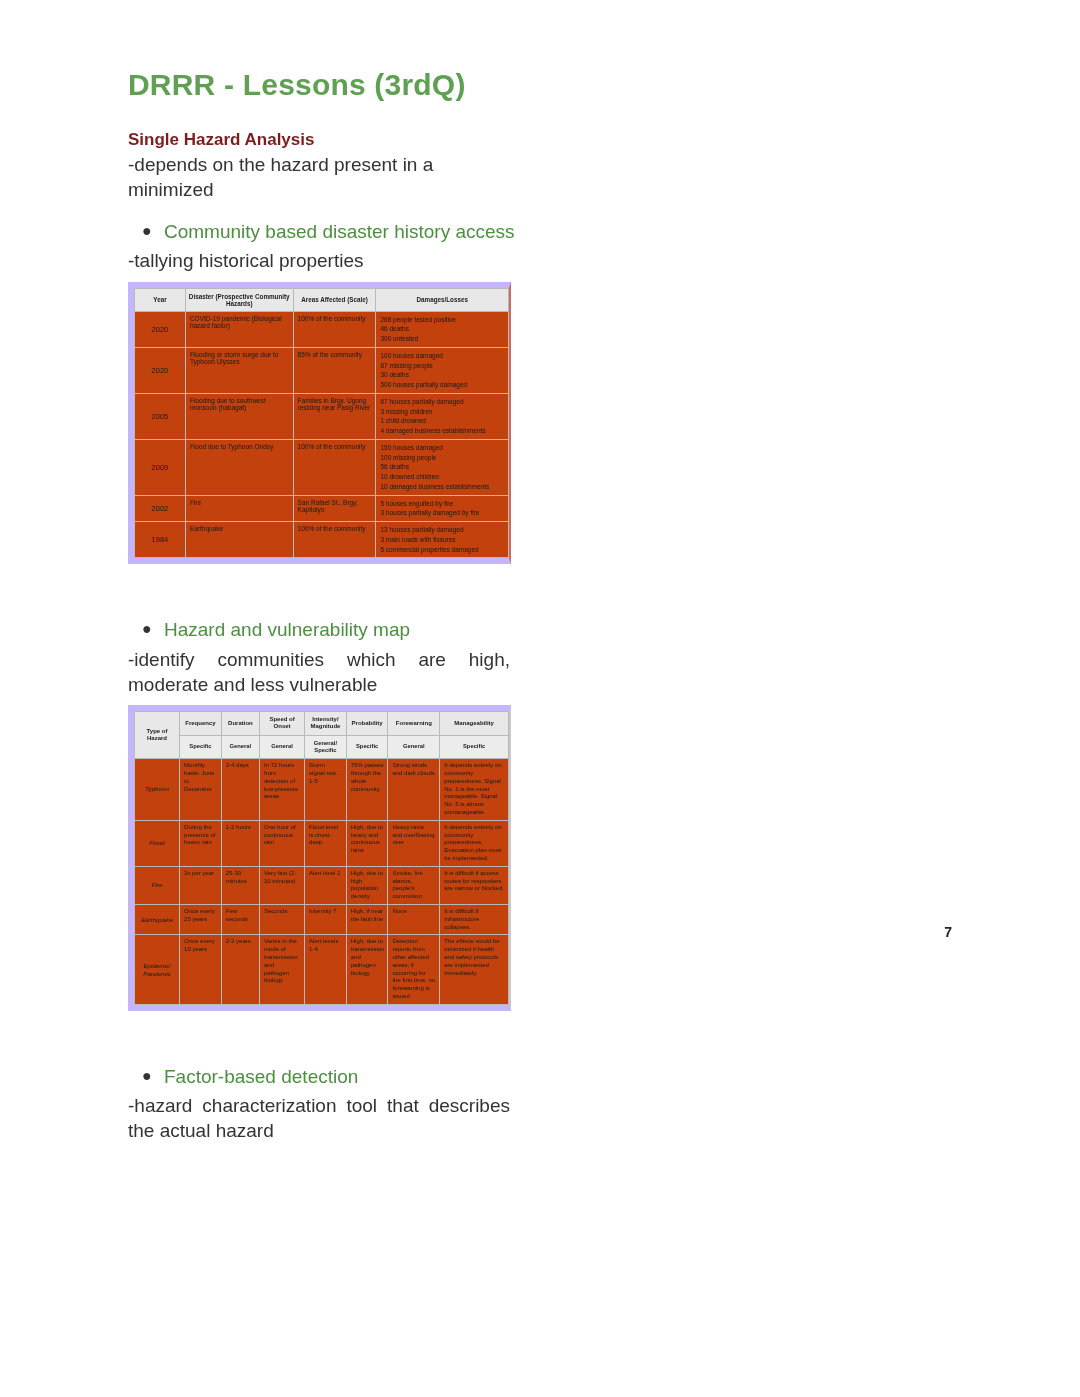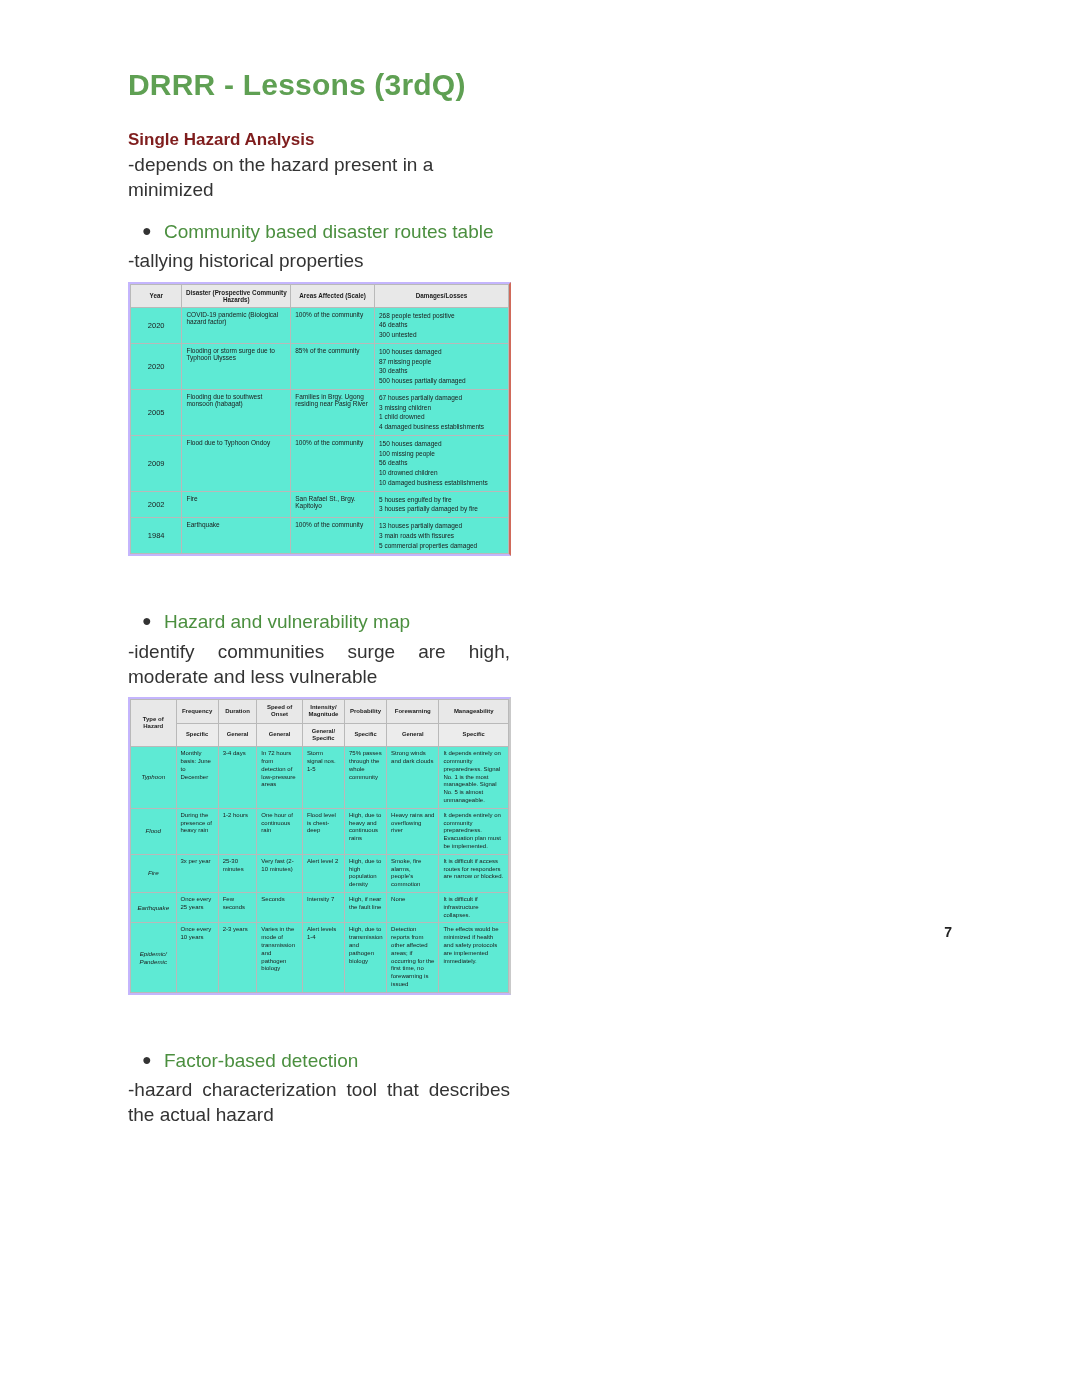--- a/index.html
+++ b/index.html
@@ -68,22 +68,22 @@
     font-size: 16px;
   }
   ul.bullets li.justify span.txt {
     display: block;
     text-align: justify;
   }
   .spacer-lg { height: 36px; }
 
   
   .scan {
-    border: 2px solid #c4b5fd;
-    background: #5eead4;
+    border: 6px solid #c4b5fd;
+    background: #c2410c;
     box-sizing: border-box;
     font-family: "Liberation Sans", sans-serif;
     color: #1a1a1a;
     box-shadow: 0 0 0 0 #fff;
   }
   .scan table {
     border-collapse: collapse;
     width: 100%;
     table-layout: fixed;
   }
@@ -145,21 +145,21 @@
 <div class="page">
 
   <h1 class="doc-title">DRRR - Lessons (3rdQ)</h1>
 
   <h2 class="section-title">Single Hazard Analysis</h2>
   <p class="body-text">-depends on the hazard present in a minimized</p>
 
   <ul class="bullets">
     <li class="justify">
       <span class="dot">●</span>
-      <span class="txt">Community based disaster routes table</span>
+      <span class="txt">Community based disaster history access</span>
     </li>
   </ul>
   <p class="body-text">-tallying historical properties</p>
 
   <div class="scan" id="history-table-scan">
     <table>
       <thead>
         <tr>
           <th style="width:13%">Year</th>
           <th style="width:29%">Disaster (Prospective Community Hazards)</th>
@@ -236,21 +236,21 @@
   </div>
 
   <div class="spacer-lg"></div>
 
   <ul class="bullets">
     <li>
       <span class="dot">●</span>
       <span class="txt">Hazard and vulnerability map</span>
     </li>
   </ul>
-  <p class="body-text justify">-identify communities surge are high, moderate and less vulnerable</p>
+  <p class="body-text justify">-identify communities which are high, moderate and less vulnerable</p>
 
   <div class="scan" id="hazard-table-scan">
     <table>
       <thead>
         <tr>
           <th rowspan="2" style="width:12%">Type of Hazard</th>
           <th style="width:11%">Frequency</th>
           <th style="width:10%">Duration</th>
           <th style="width:12%">Speed of Onset</th>
           <th style="width:11%">Intensity/ Magnitude</th>

